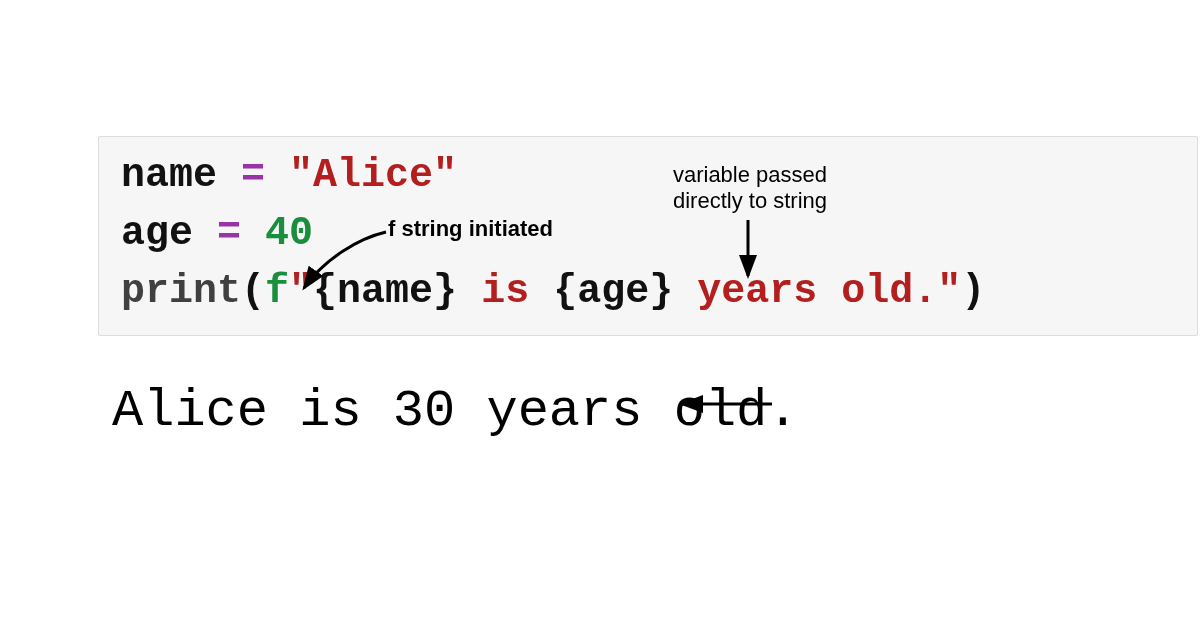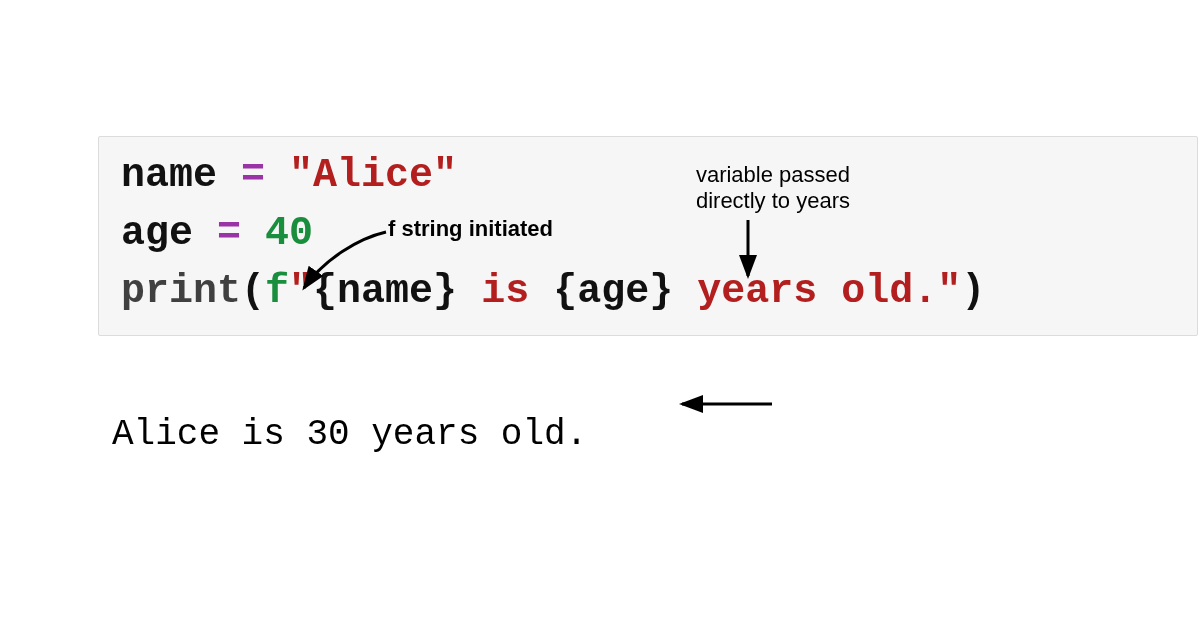--- a/index.html
+++ b/index.html
@@ -30,25 +30,24 @@
     .tok-num { color: #198e3d; }
     .tok-func { color: #404040; }
     .tok-paren { color: #111; }
     .tok-plain { color: #111; }
     .tok-key { color: #198e3d; }
     .output-line {
       position: absolute;
       left: 112px;
       top: 382px;
       font-family: "Courier New", Consolas, monospace;
-      font-size: 36px;
+      font-size: 52px;
       font-weight: 500;
       color: #000;
       white-space: pre;
-      margin-top: 32px;
     }
     .ann {
       position: absolute;
       font-family: Arial, Helvetica, sans-serif;
       color: #000;
       font-size: 22px;
       font-weight: 700;
       text-align: center;
       line-height: 1.2;
     }
@@ -70,23 +69,23 @@
   <div class="ann" style="left:388px; top:216px;">f string initiated</div>
   <svg class="arrow" style="left:300px; top:228px; width:90px; height:70px;" viewBox="0 0 90 70">
     <defs>
         <marker id="ah1" markerWidth="10" markerHeight="10" refX="7" refY="3" orient="auto">
           <path d="M0,0 L8,3 L0,6 Z" fill="#000"></path>
         </marker>
       </defs>
     <path d="M86,4 C60,10 25,30 4,60" stroke="#000" stroke-width="3" fill="none" marker-end="url(#ah1)"></path>
   </svg>
 
-  <div class="ann ann-normal" style="left:650px; top:162px; width:200px;text-align:right;">
+  <div class="ann ann-normal" style="left:650px; top:162px; width:200px;">
     <span>variable passed</span><br>
-    <span>directly to years</span>
+    <span>directly to string</span>
   </div>
   <svg class="arrow" style="left:738px; top:218px; width:20px; height:66px;" viewBox="0 0 20 66">
     <defs>
         <marker id="ah2" markerWidth="10" markerHeight="10" refX="7" refY="3" orient="auto">
           <path d="M0,0 L8,3 L0,6 Z" fill="#000"></path>
         </marker>
       </defs>
     <path d="M10,2 L10,58" stroke="#000" stroke-width="3" fill="none" marker-end="url(#ah2)"></path>
   </svg>
 

